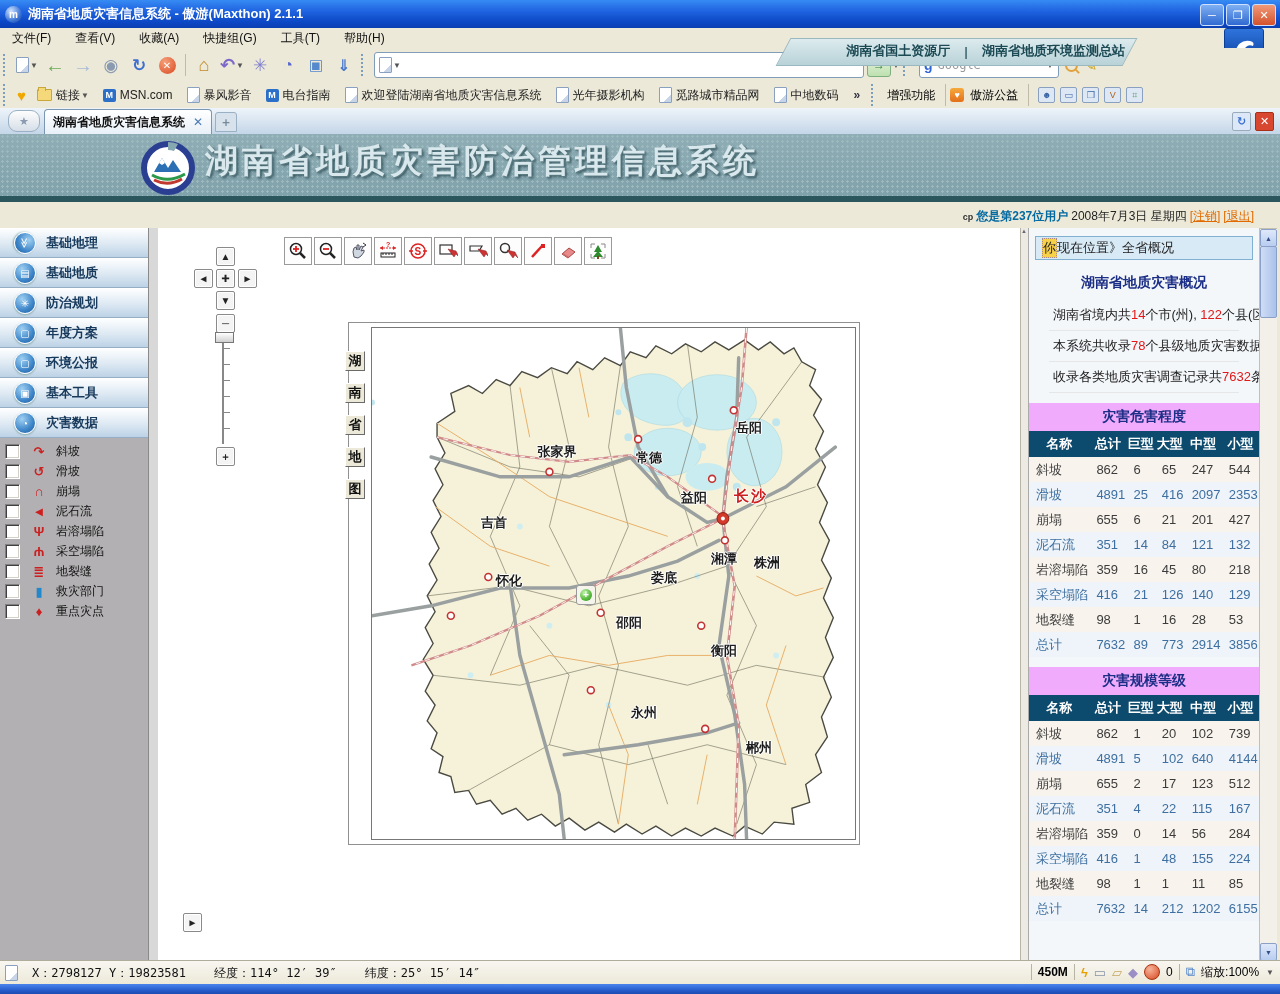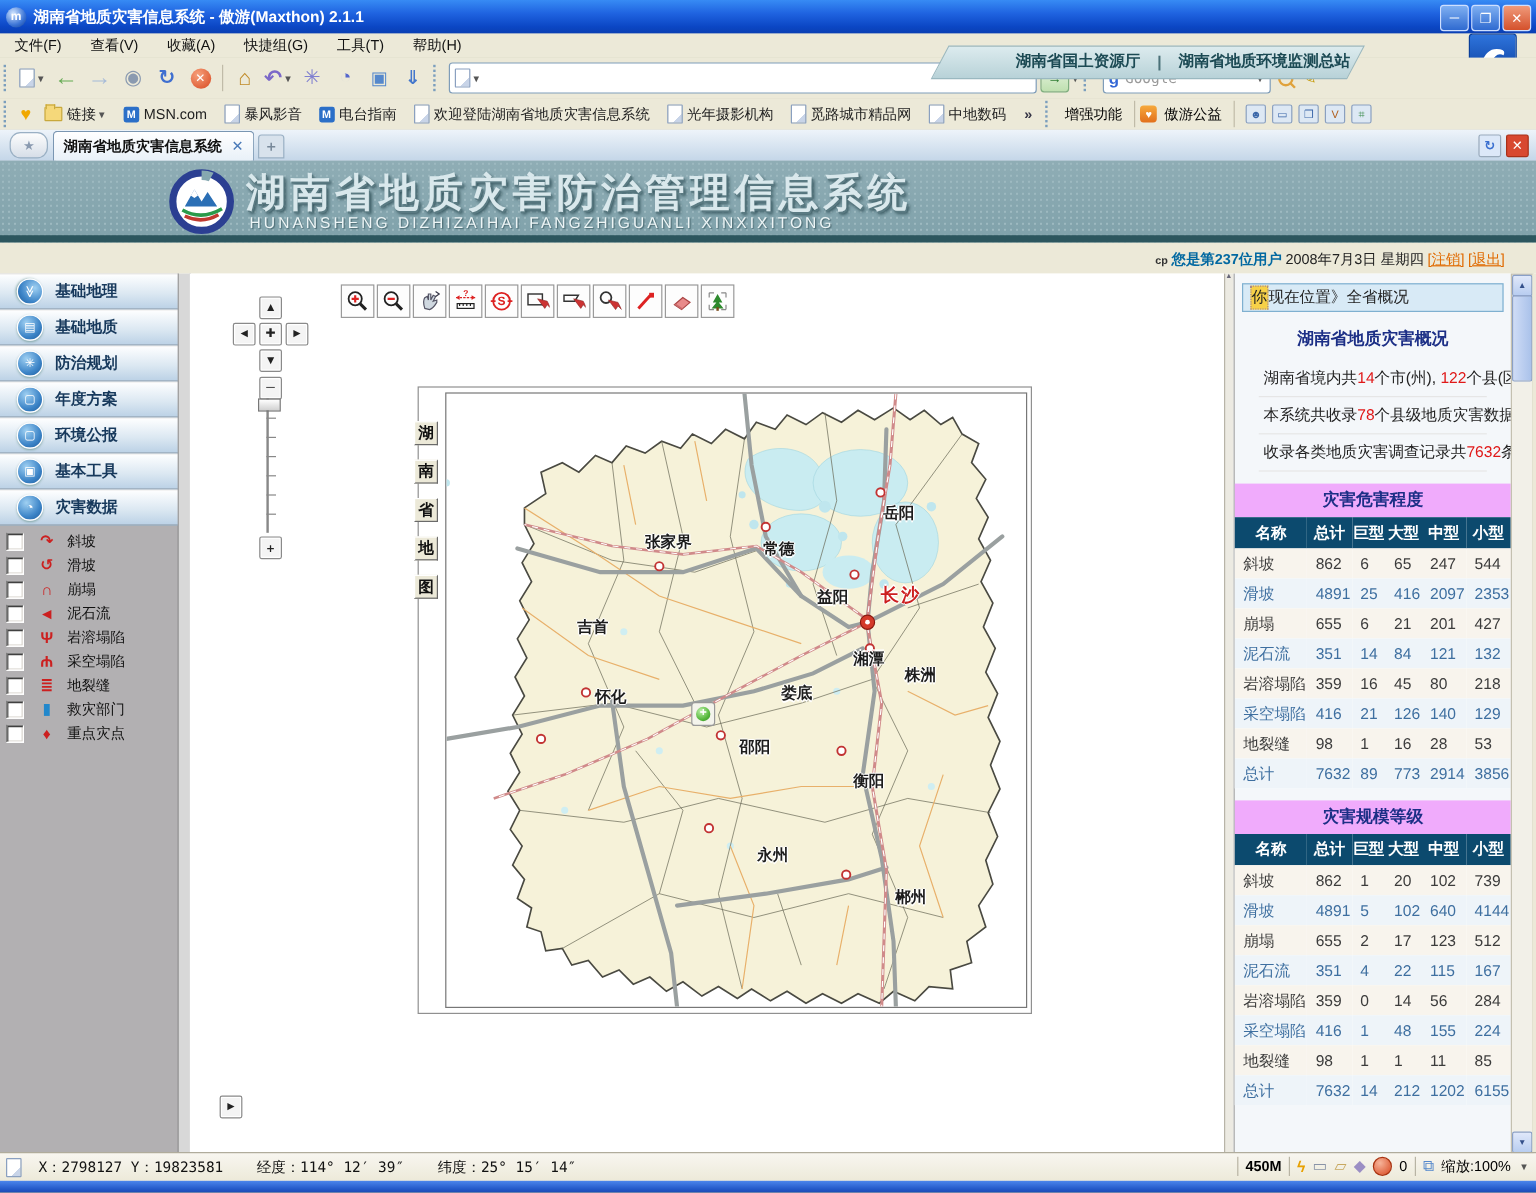--- a/index.html
+++ b/index.html
@@ -300,21 +300,20 @@
       <svg width="56" height="56" viewBox="0 0 56 56">
         <circle cx="28" cy="28" r="24" fill="#fff" stroke="#2b3f92" stroke-width="6"></circle>
         <path d="M28,2 a26,26 0 0 1 10,2 l-4,7 a18,18 0 0 0 -6,-1 Z" fill="#86a8b0"></path>
         <path d="M14,32 L22,18 L28,28 L33,20 L41,32 Z" fill="#2b6fb5"></path>
         <path d="M22,18 L25,23 L22,25 L19,23 Z" fill="#fff"></path>
         <path d="M12,35 q16,9 33,-1" stroke="#2a9a4a" stroke-width="3" fill="none"></path>
         <path d="M14,40 q14,7 28,-1" stroke="#c03a30" stroke-width="3" fill="none"></path>
       </svg>
     </div>
     <div id="banner-title">湖南省地质灾害防治管理信息系统</div>
-    <div id="banner-sub">HUNANSHENG DIZHIZAIHAI FANGZHIGUANLI XINXIXITONG</div>
   </div>
   <div class="abs" id="banner-links"></div>
   <div class="abs" id="banner-links-text">
       <span>湖南省国土资源厅</span>
       <span class="bsep">|</span>
       <span>湖南省地质环境监测总站</span>
     </div>
   <div class="abs" id="banner-strip"></div>
 
   <div class="abs" id="user-info">
@@ -593,21 +592,21 @@
             <circle cx="356" cy="192" r="6" fill="#d43a2a" stroke="#8a1a10" stroke-width="1"></circle>
             <circle cx="356" cy="192" r="2" fill="#fff"></circle>
           </svg>
           <div id="city-layer" class="abs" style="left:0;top:0;right:0;bottom:0;">
               <span class="city" style="left: 185px; top: 124px;">张家界</span>
               <span class="city" style="left: 277px; top: 130px;">常德</span>
               <span class="city" style="left: 377px; top: 100px;">岳阳</span>
               <span class="city" style="left: 322px; top: 170px;">益阳</span>
               <span class="city red" style="left: 379px; top: 168px;">长沙</span>
               <span class="city" style="left: 122px; top: 195px;">吉首</span>
-              <span class="city" style="left: 352px; top: 221px;">湘潭</span>
+              <span class="city" style="left: 352px; top: 231px;">湘潭</span>
               <span class="city" style="left: 395px; top: 235px;">株洲</span>
               <span class="city" style="left: 137px; top: 253px;">怀化</span>
               <span class="city" style="left: 292px; top: 250px;">娄底</span>
               <span class="city" style="left: 257px; top: 295px;">邵阳</span>
               <span class="city" style="left: 352px; top: 323px;">衡阳</span>
               <span class="city" style="left: 272px; top: 385px;">永州</span>
               <span class="city" style="left: 387px; top: 420px;">郴州</span>
             </div>
           <div id="map-marker" style="left: 214px; top: 267px;">
               <span class="gdot">+</span>

